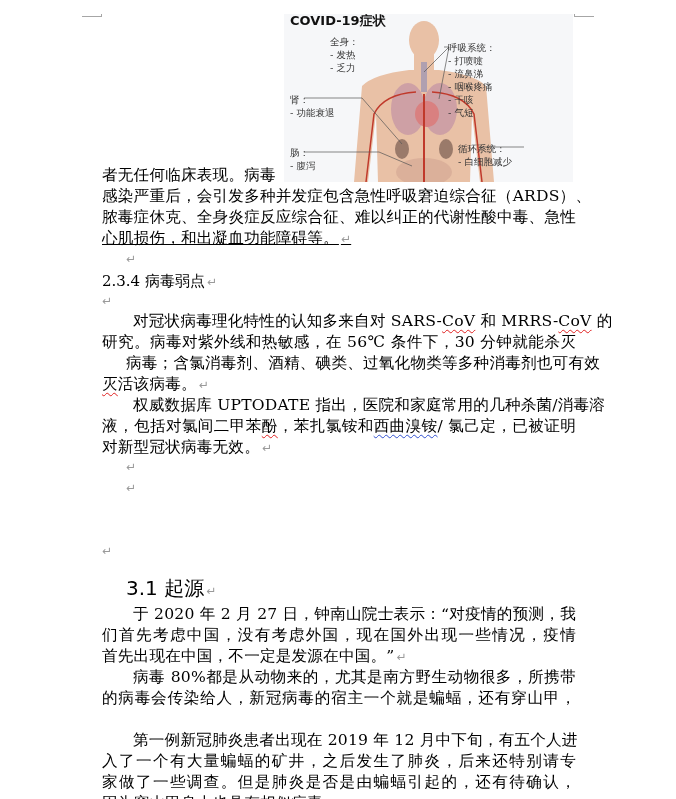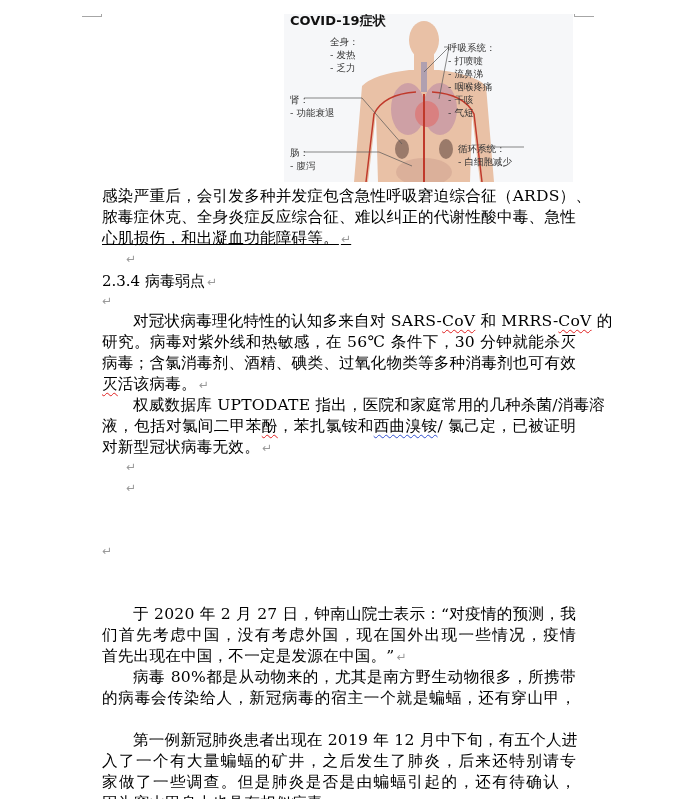--- a/index.html
+++ b/index.html
@@ -111,53 +111,57 @@
       <div>- 咽喉疼痛</div>
       <div>- 干咳</div>
       <div>- 气短</div>
     </div>
     <div class="fig-label" style="left:174px;top:128px;">
       <div>循环系统：</div>
       <div>- 白细胞减少</div>
     </div>
   </div>
 
+  <div class="line" style="top:151px;">者无任何临床表现。病毒</div>
   <div class="line justify" style="top:172px;">感染严重后，会引发多种并发症包含急性呼吸窘迫综合征（ARDS）、</div>
   <div class="line justify" style="top:193px;">脓毒症休克、全身炎症反应综合征、难以纠正的代谢性酸中毒、急性</div>
   <div class="line" style="top:214px;text-decoration:underline;">
     <span>心肌损伤，和出凝血功能障碍等。</span><span class="pm">↵</span>
   </div>
   <span class="pm-solo" style="left:126px;top:238px;">↵</span>
 
   <div class="h-sub">
     <span>2.3.4 病毒弱点</span><span class="pm">↵</span>
   </div>
   <span class="pm-solo" style="left:102px;top:280px;">↵</span>
 
   <div class="line indent justify" style="top:297px;">
     <span>对冠状病毒理化特性的认知多来自对 SARS-</span><span class="sq-red">CoV</span><span> 和 MRRS-</span><span class="sq-red">CoV</span><span> 的</span>
   </div>
   <div class="line justify" style="top:318px;">研究。病毒对紫外线和热敏感，在 56℃ 条件下，30 分钟就能杀灭</div>
-  <div class="line justify" style="top:339px;">病毒；含氯消毒剂、酒精、碘类、过氧化物类等多种消毒剂也可有效</div>
+  <div class="line justify" style="top:339px;margin-left:24px;">病毒；含氯消毒剂、酒精、碘类、过氧化物类等多种消毒剂也可有效</div>
   <div class="line" style="top:360px;">
     <span class="sq-red">灭</span><span>活该病毒。</span><span class="pm">↵</span>
   </div>
 
   <div class="line indent justify" style="top:381px;">权威数据库 UPTODATE 指出，医院和家庭常用的几种杀菌/消毒溶</div>
   <div class="line justify" style="top:402px;">
     <span>液，包括对氯间二甲苯</span><span class="sq-red">酚</span><span>，苯扎氯铵和</span><span class="sq-blue">西曲溴铵</span><span>/ 氯己定，已被证明</span>
   </div>
   <div class="line" style="top:423px;">
     <span>对新型冠状病毒无效。</span><span class="pm">↵</span>
   </div>
   <span class="pm-solo" style="left:126px;top:446px;">↵</span>
   <span class="pm-solo" style="left:126px;top:467px;">↵</span>
 
   <span class="pm-solo" style="left:102px;top:530px;">↵</span>
 
+  <div class="h-section">
+    <span>3.1  起源</span><span class="pm">↵</span>
+  </div>
 
   <div class="line indent justify" style="top:590px;">于 2020 年 2 月 27 日，钟南山院士表示：“对疫情的预测，我</div>
   <div class="line justify" style="top:611px;">们首先考虑中国，没有考虑外国，现在国外出现一些情况，疫情</div>
   <div class="line" style="top:632px;">
     <span>首先出现在中国，不一定是发源在中国。”</span><span class="pm">↵</span>
   </div>
 
   <div class="line indent justify" style="top:653px;">病毒 80%都是从动物来的，尤其是南方野生动物很多，所携带</div>
   <div class="line justify" style="top:674px;">的病毒会传染给人，新冠病毒的宿主一个就是蝙蝠，还有穿山甲，</div>
 

